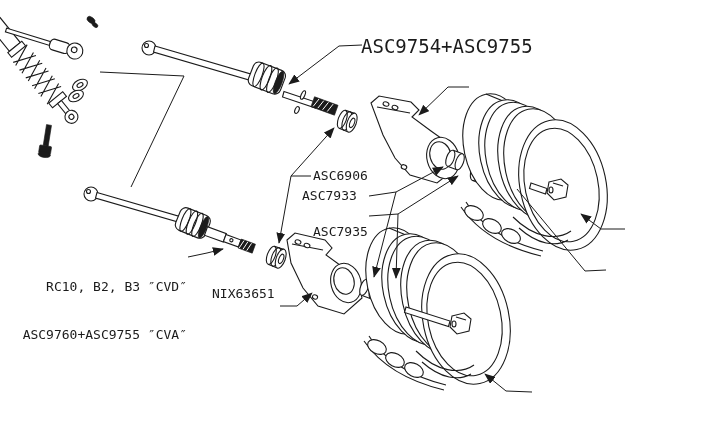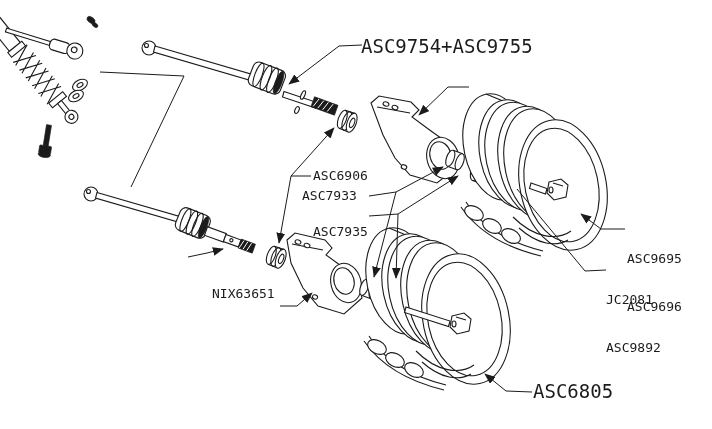--- a/index.html
+++ b/index.html
@@ -245,29 +245,22 @@
   </g>
 </svg>
 
 <div class="lbl lg" style="left:361px;top:36px">ASC9754+ASC9755</div>
 
 <div class="lbl sm" style="left:313px;top:168px">ASC6906</div>
 <div class="lbl sm" style="left:302px;top:188px">ASC7933</div>
 <div class="lbl sm" style="left:313px;top:224px">ASC7935</div>
 
 <div class="lbl sm rightal" style="right:525px;top:247px">
+  <div>RC10, B2, B3 ″CVD″</div>
+  <div>ASC9760+ASC9755 ″CVA″</div>
 </div>
 
 <div class="lbl sm" style="left:212px;top:286px">NIX63651</div>
 
-<div class="lbl sm" style="left:627px;top:219px">
-  <div>ASC9695</div>
-  <div>ASC9696</div>
+
+
+
 </div>
 
-<div class="lbl sm" style="left:606px;top:260px">
-  <div>JC2081</div>
-  <div>ASC9892</div>
-</div>
-
-<div class="lbl lg" style="left:533px;top:381px">ASC6805</div>
-
-</div>
-
 </body></html>

